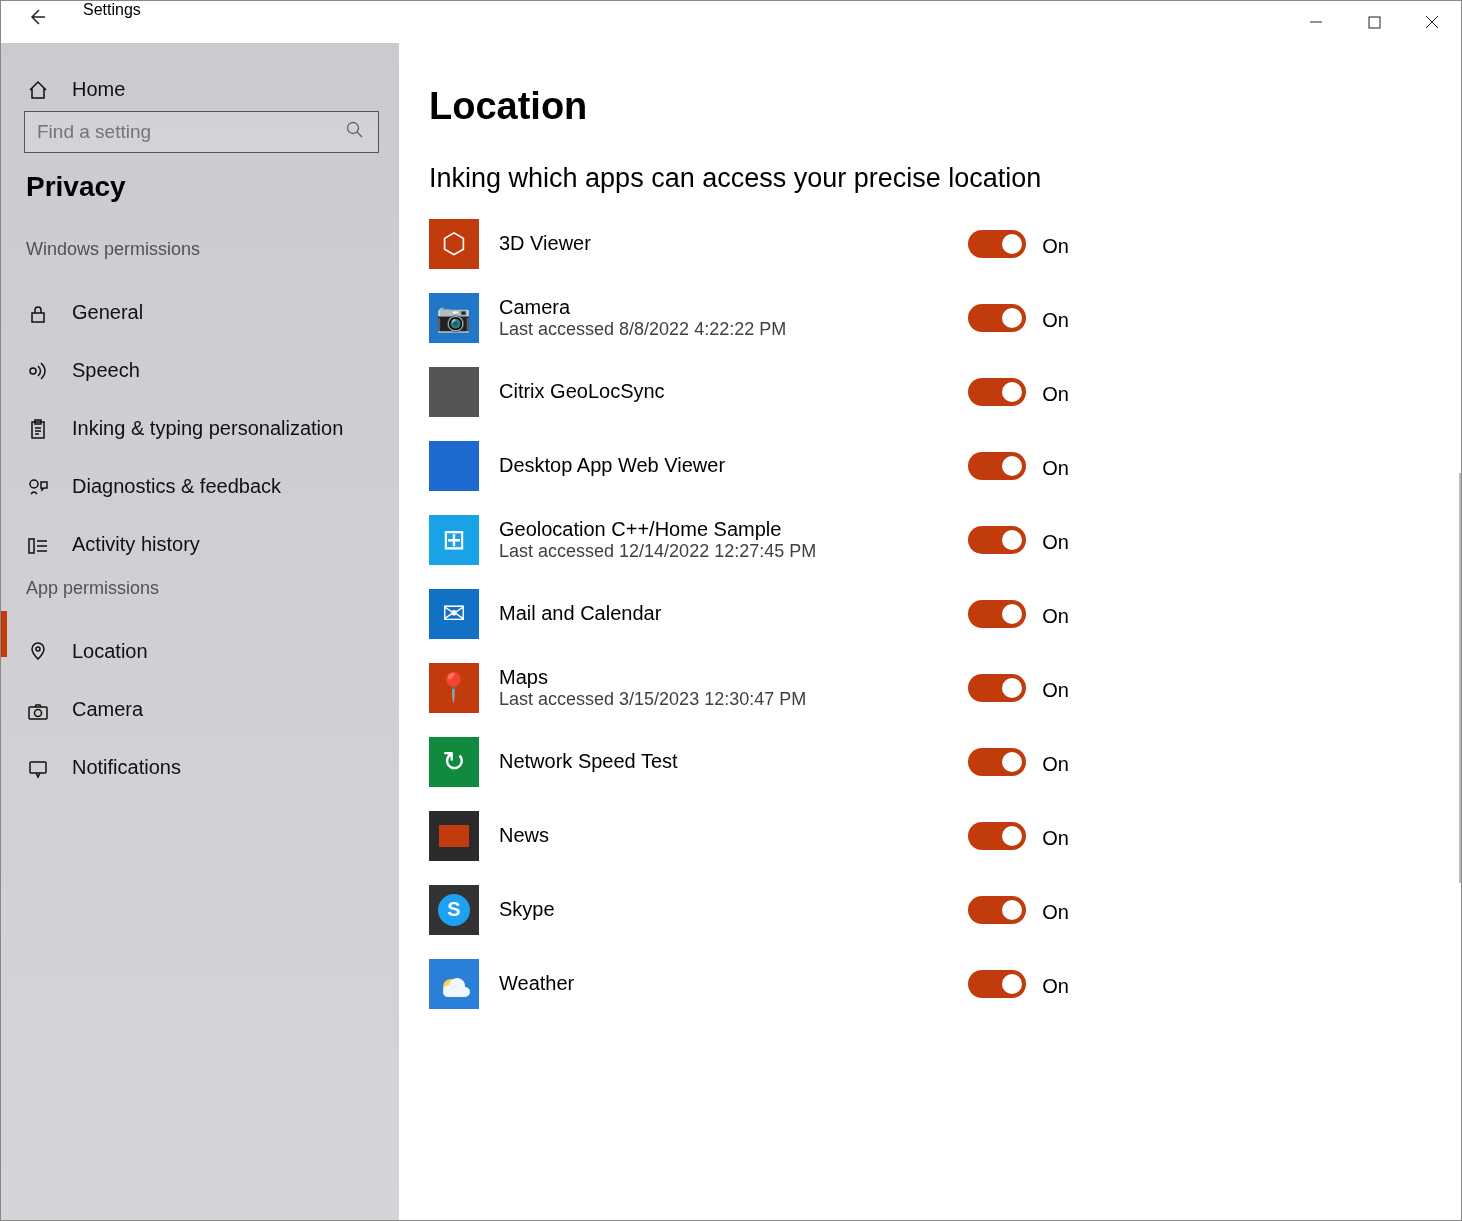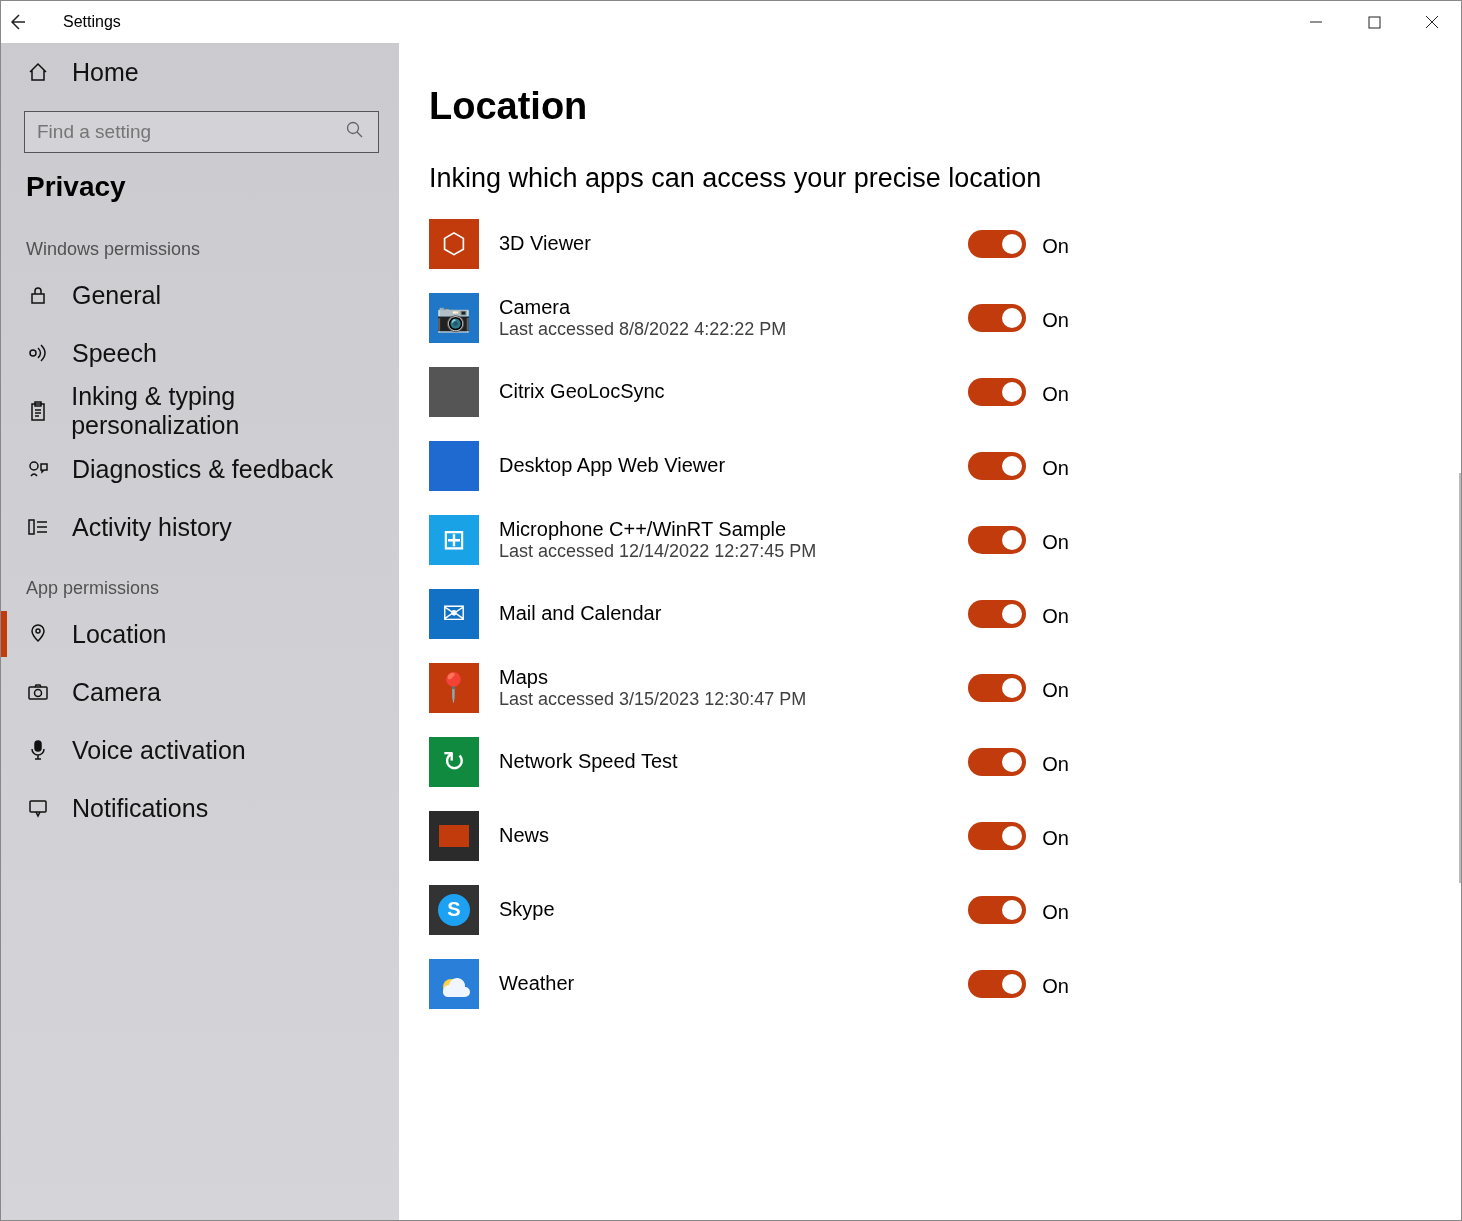--- a/index.html
+++ b/index.html
@@ -1,28 +1,28 @@
 <!DOCTYPE html>
 <html><head>
 <meta charset="utf-8">
 <style>
 * { margin: 0; padding: 0; box-sizing: border-box; font-family: "Segoe UI", sans-serif; }
 html, body { width: 1462px; height: 1221px; overflow: hidden; background: #fff; }
 .window { width: 100%; height: 100%; border: 1px solid #888; display: flex; flex-direction: column; }
-.titlebar { display: flex; align-items: center; height: 42px; }
+.titlebar { display: flex; align-items: flex-start; height: 42px; padding-left: 20px; }
 .titlebar .back-btn { width: 32px; height: 32px; display: flex; align-items: center; justify-content: center; margin-right: 30px; }
 .titlebar .title { font-size: 16px; }
 .titlebar .caption-btns { margin-left: auto; display: flex; }
 .titlebar .caption-btns div { width: 58px; height: 42px; display:flex; align-items:center; justify-content:center; }
 .titlebar svg { stroke: #222; }
 .body { flex: 1; display: flex; overflow: hidden; }
 .sidebar { width: 398px; padding-left: 3px; display:flex; flex-direction:column; overflow:hidden; position:relative; }
 .sidebar-overlay { position:absolute; inset:0; background: linear-gradient(to bottom, rgba(150,150,160,0.50), rgba(150,150,160,0.40)); pointer-events:none; z-index:1; }
 .sidebar-content { position:relative; z-index:2; }
-.sidebar-row { display:flex; align-items:center; height:58px; padding-left: 22px; gap: 22px; font-size:25px; color:#111; cursor:pointer; }
+.sidebar-row { display:flex; align-items:flex-end; height:58px; padding-left: 22px; gap: 22px; font-size:20px; color:#111; cursor:pointer; }
 .sidebar-row .icon { width:24px; display:flex; align-items:center; justify-content:center; }
 .sidebar-row.selected { position:relative; }
 .sidebar-row.selected::before { content:''; position:absolute; left:-3px; top:6px; bottom:6px; width:6px; background:#c13b0d; }
 .search-box { margin: 10px 20px 10px 20px; border:1px solid #555; height:42px; display:flex; align-items:center; padding:0 12px; background: rgba(255,255,255,0.15); }
 .search-box input { flex:1; border:none; background:transparent; font-size:19px; outline:none; }
 .search-box .search-icon { width:20px; opacity:.7; }
 .cat-label { font-size:28px; font-weight:600; padding:8px 22px 14px; }
 .group-label { font-size:18px; color:#3c3c3c; opacity:.85; padding: 22px 22px 6px; }
 .main { flex:1; overflow-y:auto; padding: 42px 24px 0 30px; position:relative; }
 .page-title { font-size:38px; font-weight:600; margin-bottom:34px; }
@@ -169,29 +169,20 @@
               <svg width="22" height="18" viewBox="0 0 22 18" fill="none" stroke="#111" stroke-width="1.5">
                 <rect x="2" y="4" width="18" height="12" rx="1"></rect>
                 <circle cx="11" cy="10" r="3.5"></circle>
                 <path d="M8 4 L9 2 H13 L14 4"></path>
               </svg>
             </span>
           <span>Camera</span>
         </div>
         <div class="sidebar-row">
           <span class="icon">
-              <svg width="18" height="22" viewBox="0 0 18 22" fill="none" stroke="#111" stroke-width="1.5">
-                <rect x="6" y="2" width="6" height="10" rx="3" fill="#111"></rect>
-                <path d="M3 10 a6 6 0 0 0 12 0 M9 16 V20 M6 20 H12"></path>
-              </svg>
-            </span>
-          <span>Voice activation</span>
-        </div>
-        <div class="sidebar-row">
-          <span class="icon">
               <svg width="20" height="20" viewBox="0 0 20 20" fill="none" stroke="#111" stroke-width="1.5">
                 <rect x="2" y="3" width="16" height="11" rx="1"></rect>
                 <path d="M8 14 L10 18 L12 14"></path>
               </svg>
             </span>
           <span>Notifications</span>
         </div>
       </div>
     </div>
 
@@ -244,21 +235,21 @@
             <div class="toggle-cell">
               <div class="toggle">
                 <div class="knob"></div>
               </div>
               <div class="toggle-label">On</div>
             </div>
           </div>
           <div class="app-row">
             <div class="app-icon ic-geo">⊞</div>
             <div class="app-info">
-              <div class="app-name">Microphone C++/WinRT Sample</div>
+              <div class="app-name">Geolocation C++/Home Sample</div>
               <div class="app-sub">Last accessed 12/14/2022 12:27:45 PM</div>
             </div>
             <div class="toggle-cell">
               <div class="toggle">
                 <div class="knob"></div>
               </div>
               <div class="toggle-label">On</div>
             </div>
           </div>
           <div class="app-row">

